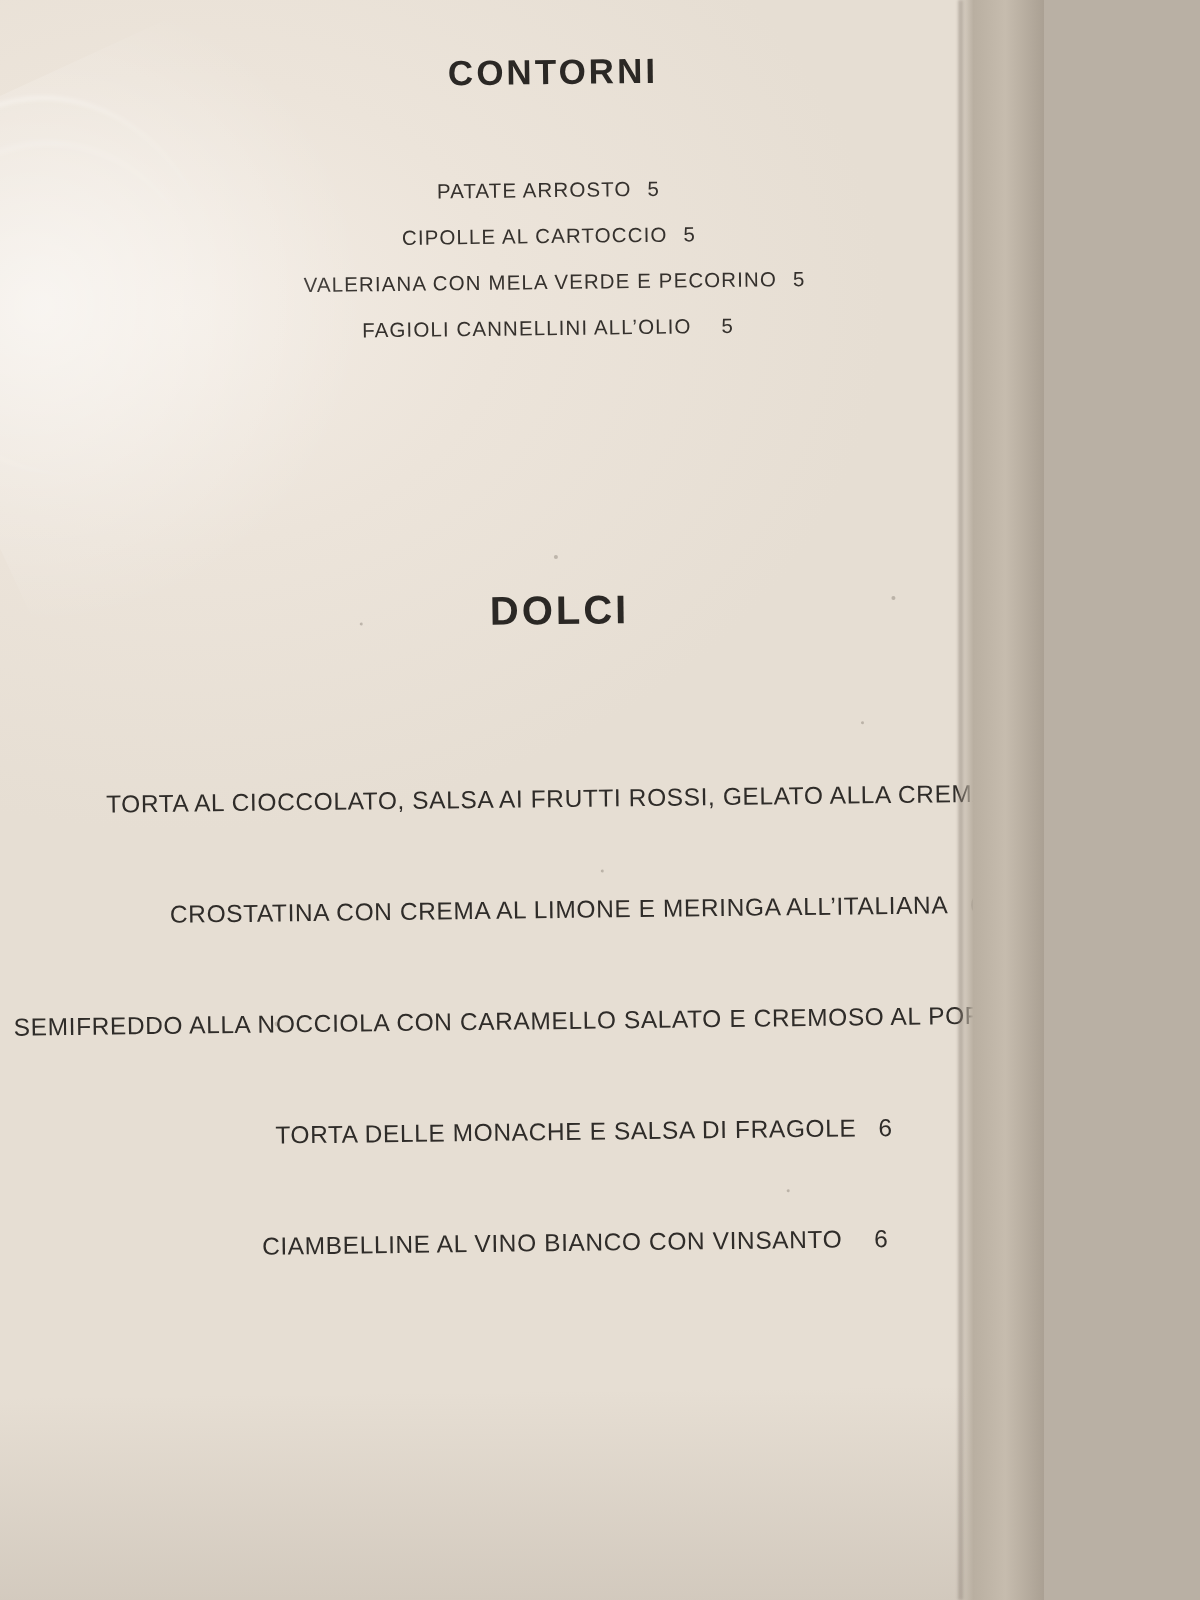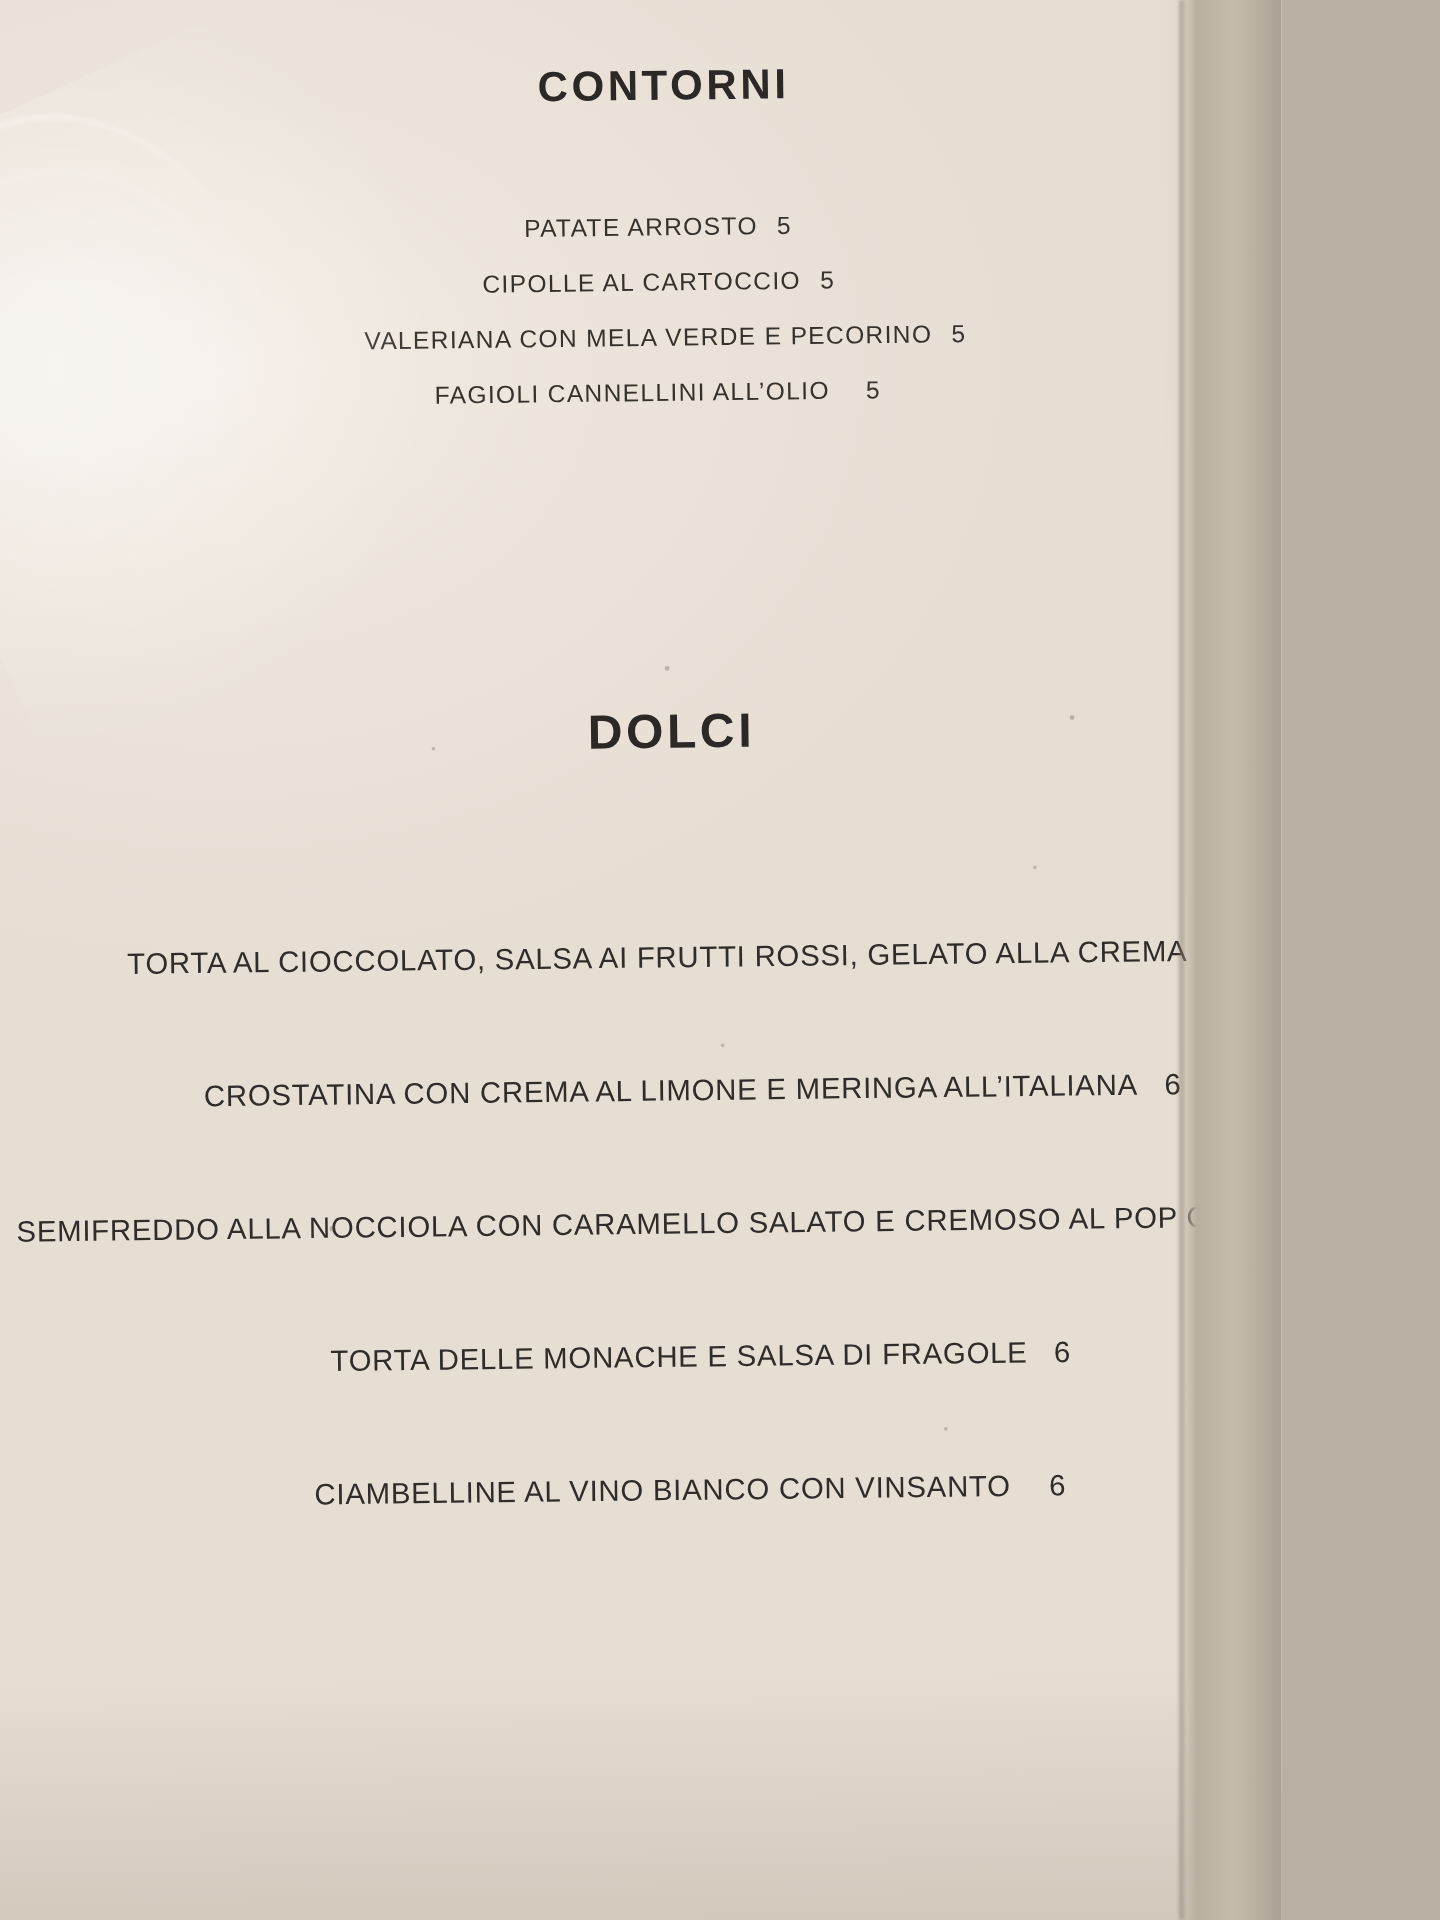--- a/index.html
+++ b/index.html
@@ -12,21 +12,20 @@
     overflow: hidden;
     font-family: "Liberation Sans", sans-serif;
     background: #b9b0a4;
   }
 
   #page {
     position: relative;
     width: 1044px;
     height: 1600px;
     overflow: hidden;
-    padding-left: 24px;
   }
 
   
   .backdrop {
     position: absolute;
     inset: 0;
     background:
       linear-gradient(105deg, #b3a89b 0%, #c2b8ab 40%, #b0a496 100%);
   }
 

